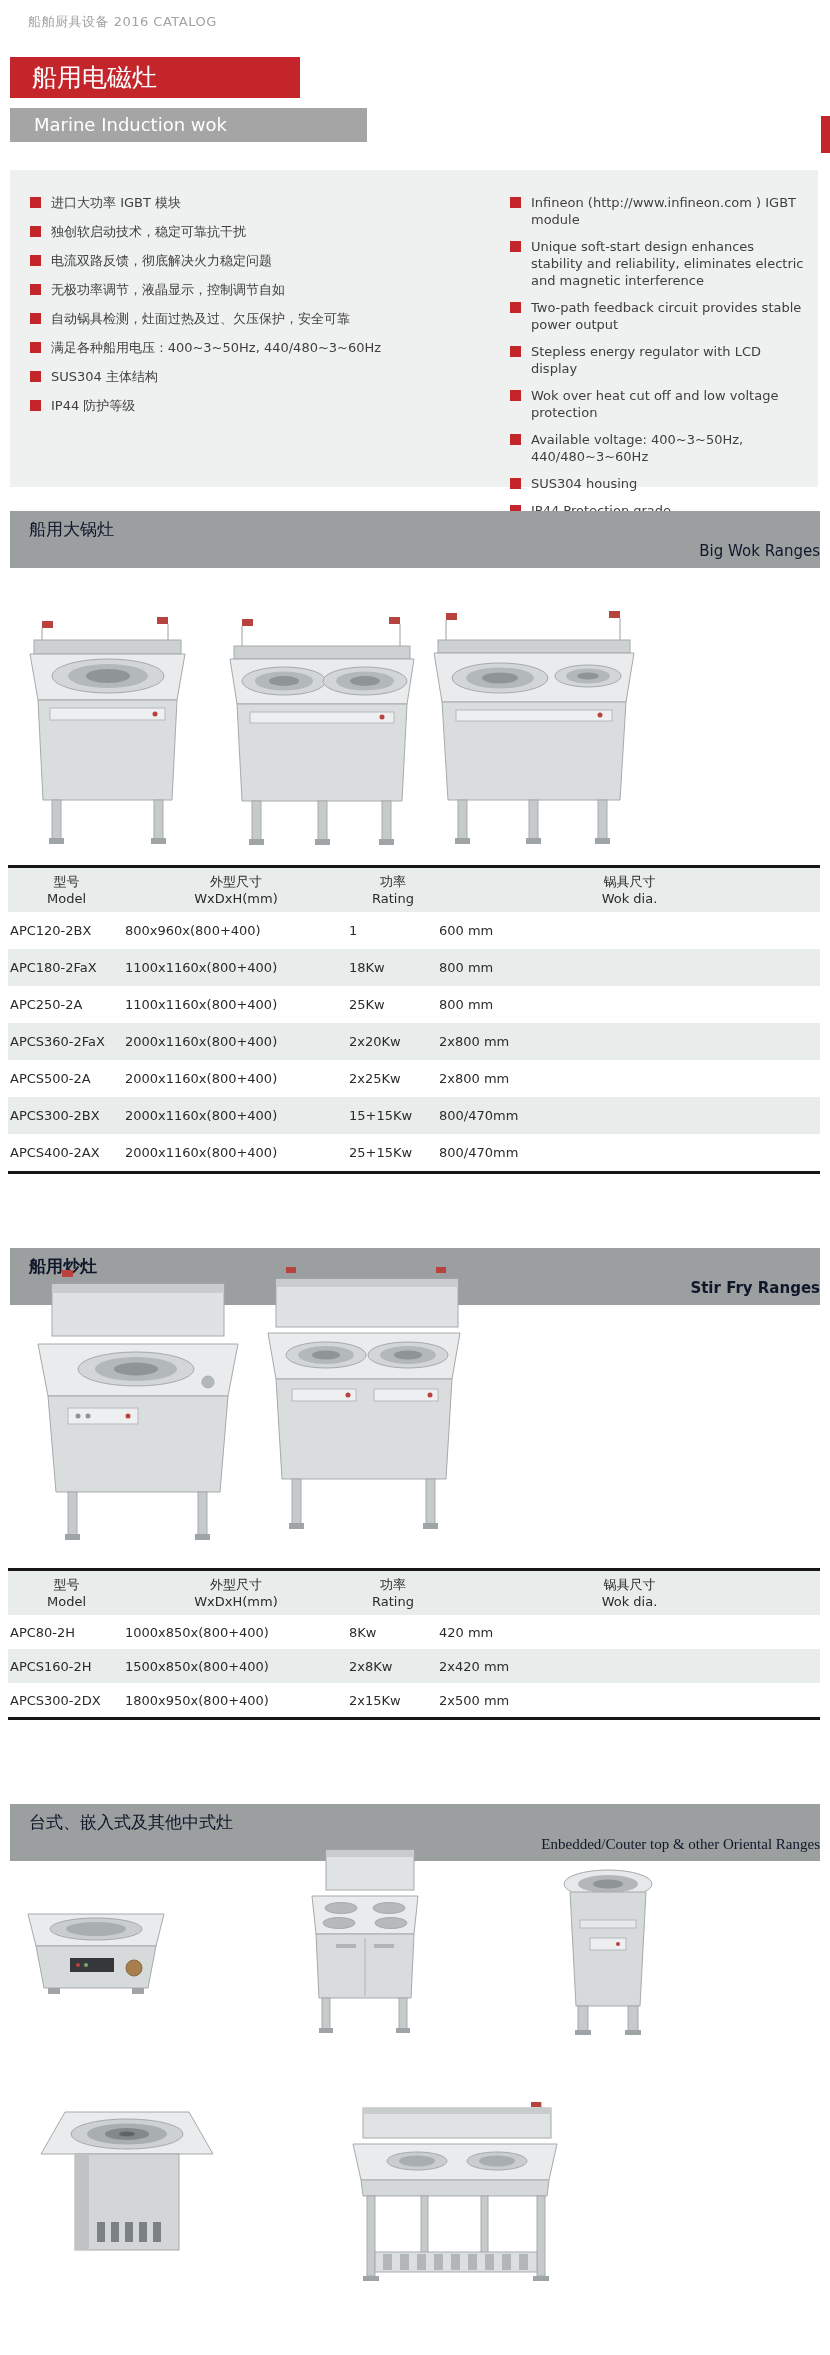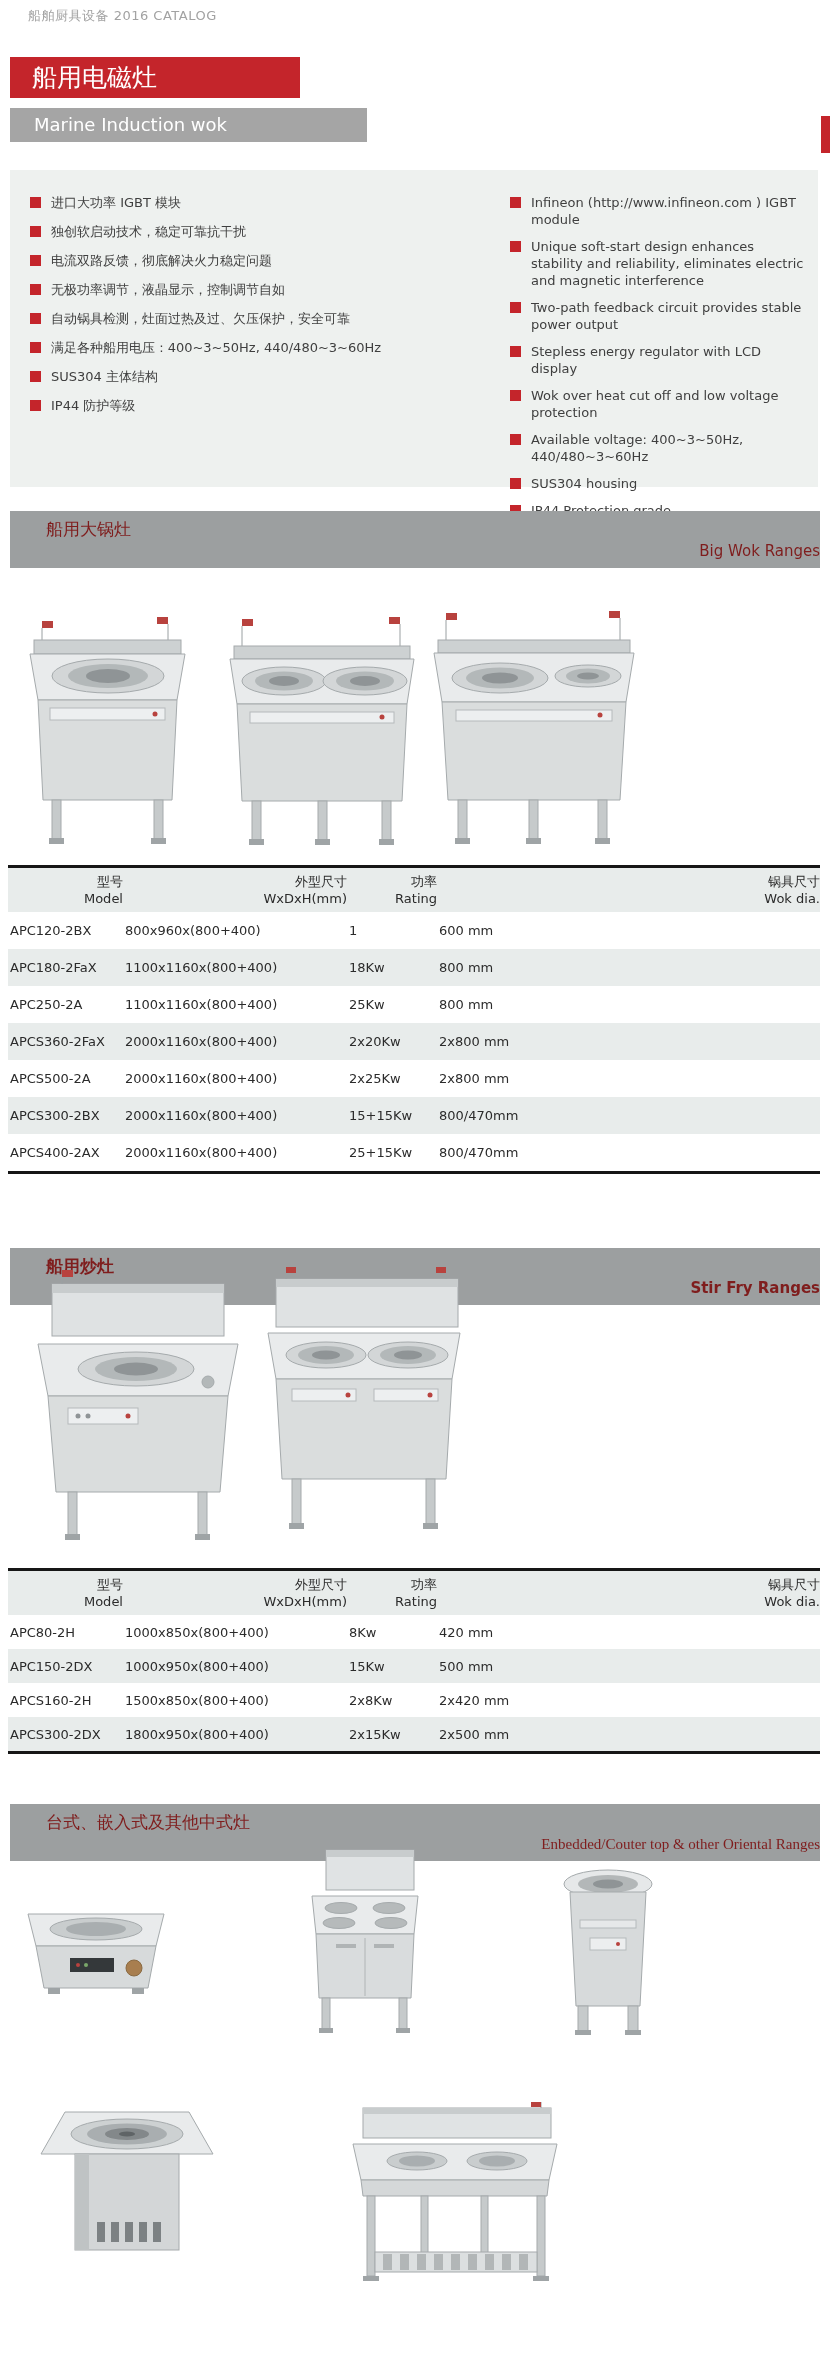--- a/index.html
+++ b/index.html
@@ -1,45 +1,45 @@
 <!DOCTYPE html>
 <html><head>
 <meta charset="utf-8">
 <style>
   html,body{margin:0;padding:0;background:#ffffff;}
   body{font-family:"DejaVu Sans","Liberation Sans",sans-serif;}
   #page{position:relative;width:830px;height:2355px;background:#fff;overflow:hidden;}
 
-  .catalog-header{position:absolute;left:28px;top:7px;font-size:13px;color:#a2a2a2;letter-spacing:.5px;}
+  .catalog-header{position:absolute;left:28px;top:13px;font-size:13px;color:#a2a2a2;letter-spacing:.5px;}
 
   .title-bar{position:absolute;left:10px;top:57px;width:290px;height:41px;background:#c4252b;
     color:#fff;font-size:25px;line-height:42px;padding-left:22px;box-sizing:border-box;}
   .subtitle-bar{position:absolute;left:10px;top:108px;width:357px;height:34px;background:#a5a5a5;
     color:#fff;font-size:18px;line-height:34px;padding-left:24px;box-sizing:border-box;}
   .red-tab{position:absolute;left:821px;top:116px;width:9px;height:37px;background:#c4252b;}
 
   .features-panel{position:absolute;left:10px;top:170px;width:808px;height:317px;background:#eef1ef;
     display:flex;box-sizing:border-box;}
   .fcol{box-sizing:border-box;}
   .fcol.left{width:445px;padding:24px 0 0 20px;}
   .fcol.right{width:363px;padding:24px 10px 0 55px;}
   ul.feats{list-style:none;margin:0;padding:0;}
   li.feat{display:flex;margin-bottom:12px;}
   .fcol.right li.feat{margin-bottom:10px;}
   .bullet{width:11px;height:11px;background:#c4252b;flex:none;margin:3px 10px 0 0;}
   .ftext{font-size:13px;color:#3f3f3f;line-height:17px;}
 
-  .section-bar{position:absolute;left:10px;width:810px;height:57px;background:#9c9fa0;color:#7f1d1d;
-    padding:7px 0 0 36px;box-sizing:border-box;}
+  .section-bar{position:absolute;left:10px;width:810px;height:57px;background:#9c9fa0;color:#0f172a;
+    padding:7px 0 0 19px;box-sizing:border-box;}
   .sec-zh{font-size:17px;line-height:23px;}
   .sec-en{font-size:15px;line-height:20px;text-align:right;}
 
   .spec-table{position:absolute;left:8px;width:812px;border-collapse:collapse;table-layout:fixed;
     border-top:3px solid #161616;border-bottom:3px solid #161616;font-size:13px;color:#2b2b2b;}
-  .spec-table th{text-align:right;font-weight:normal;padding:5px 0 5px 2px;background:#e8eceb;vertical-align:top;}
+  .spec-table th{text-align:center;font-weight:normal;padding:5px 0 5px 2px;background:#e8eceb;vertical-align:top;}
   .spec-table td{padding:0 0 0 2px;vertical-align:middle;}
   #table1 td{height:37px;}
   #table2 td{height:34px;}
   .spec-table tbody tr:nth-child(even){background:#e8eceb;}
   .h-zh,.h-en{line-height:17px;}
 
   .products{position:absolute;left:0;width:830px;}
   #products1{top:578px;height:285px;}
   #products2{top:1262px;height:300px;}
   #products3{top:1840px;height:505px;}
@@ -365,26 +365,20 @@
             <div class="h-en">Wok dia.</div>
           </th>
       </tr>
     </thead>
     <tbody>
       <tr>
           <td>APC80-2H</td>
           <td>1000x850x(800+400)</td>
           <td>8Kw</td>
           <td>420 mm</td>
-        </tr>
-      <tr>
-          <td>APC150-2DX</td>
-          <td>1000x950x(800+400)</td>
-          <td>15Kw</td>
-          <td>500 mm</td>
         </tr>
       <tr>
           <td>APCS160-2H</td>
           <td>1500x850x(800+400)</td>
           <td>2x8Kw</td>
           <td>2x420 mm</td>
         </tr>
       <tr>
           <td>APCS300-2DX</td>
           <td>1800x950x(800+400)</td>

